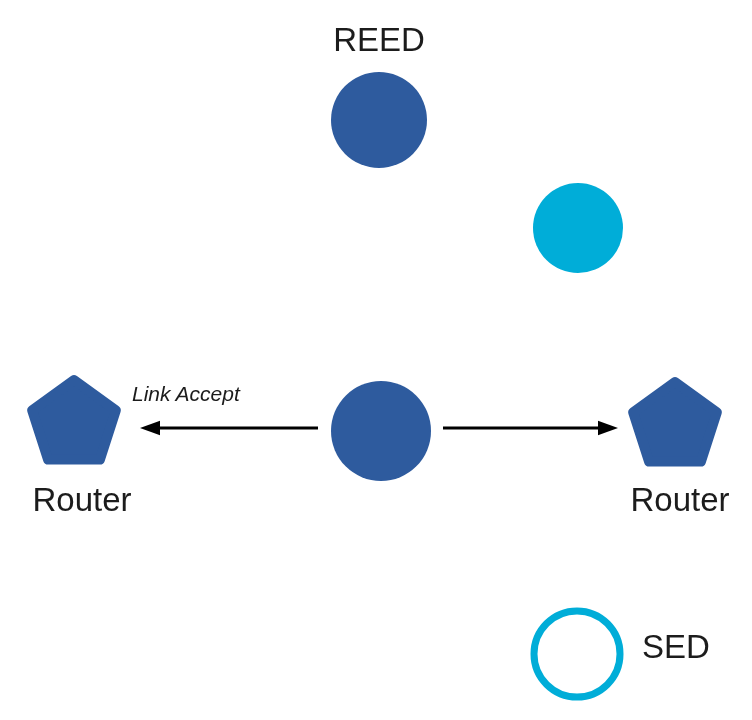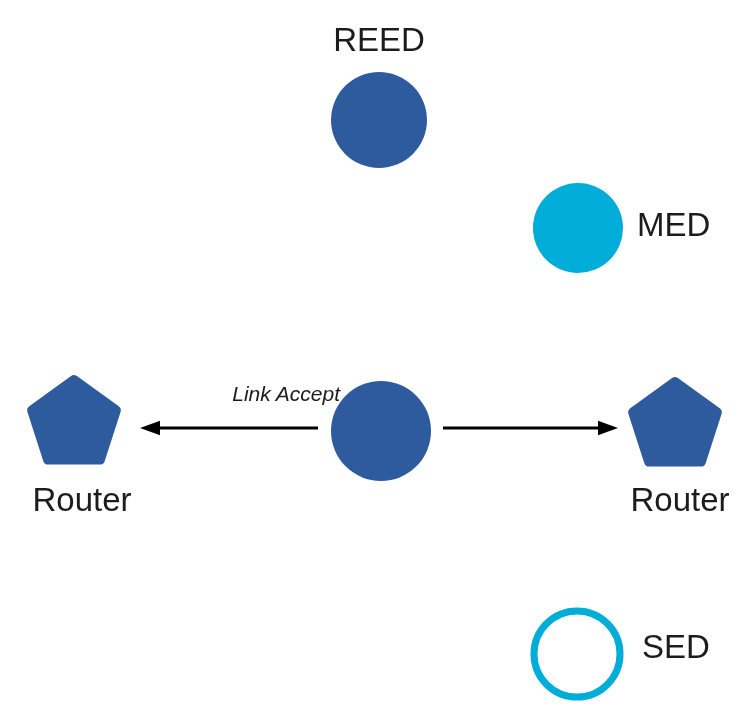--- a/index.html
+++ b/index.html
@@ -27,21 +27,21 @@
     line-height: 1.1;
     white-space: nowrap;
     user-select: none;
   }
   .lbl-reed   { left: 298px; top: 22px;  width: 162px; text-align: center; }
   .lbl-med    { left: 637px; top: 207px; }
   .lbl-router-left  { left: 0px;   top: 482px; width: 164px; text-align: center; }
   .lbl-router-right { left: 598px; top: 482px; width: 164px; text-align: center; }
   .lbl-sed    { left: 642px; top: 629px; }
   .lbl-link-accept {
-    left: 132px; top: 382px; width: 208px; text-align: right;
+    left: 132px; top: 382px; width: 208px; text-align: left;
     font-style: italic;
     font-size: 21px;
   }
 </style>
 </head>
 <body>
 
 <div class="canvas">
 
   <svg width="752" height="720" viewBox="0 0 752 720" aria-hidden="true">
@@ -64,21 +64,20 @@
     </g>
 
     <g>
       <line x1="443" y1="428" x2="600" y2="428" stroke-width="3" stroke="#000000"></line>
       <polygon points="618,428 598,420.8 598,435.2" fill="#000000"></polygon>
     </g>
   </svg>
 
   <div class="lbl lbl-reed">REED</div>
 
-  <div class="lbl lbl-med">MED</div>
 
   <div class="lbl lbl-router-left">Router</div>
 
   <div class="lbl lbl-router-right">Router</div>
 
   <div class="lbl lbl-sed">SED</div>
 
   <div class="lbl lbl-link-accept">Link Accept</div>
 
 </div>

